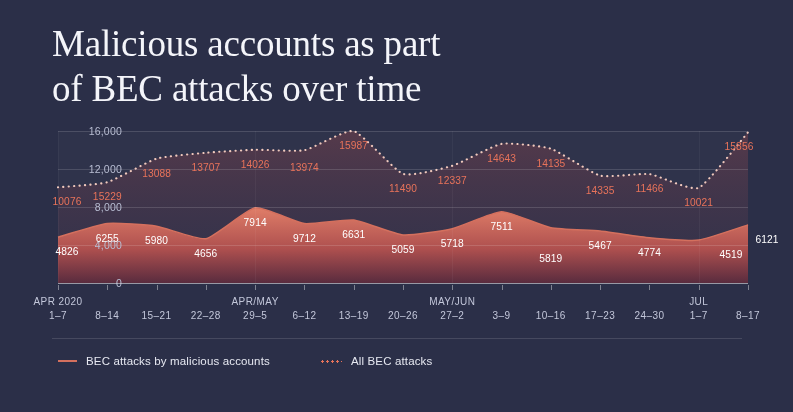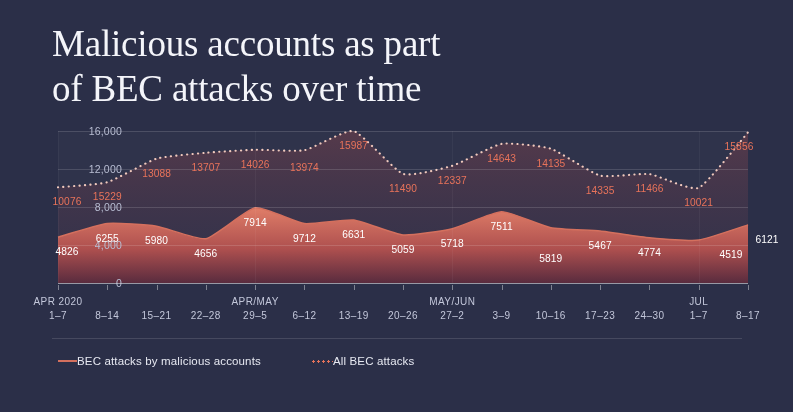--- a/index.html
+++ b/index.html
@@ -73,21 +73,21 @@
     white-space:nowrap;
     transform:translateX(-50%);
     letter-spacing:0.1px;
   }
   .dlabel.solid { color:#ffffff; }
   .dlabel.dotted { color:#e8735a; }
 
   
   .legend-sep { position:absolute; left:52px; top:338px; width:690px; height:1px; background:rgba(255,255,255,0.13); }
   .legend { position:absolute; left:58px; top:355px; display:flex; align-items:center; gap:50px; }
-  .legend-item { display:flex; align-items:center; gap:0; }
+  .legend-item { display:flex; align-items:center; gap:9px; }
   .legend-item span.txt { color:#e6e8f1; font-size:11.5px; letter-spacing:0.15px; }
   .swatch-solid { width:19px; height:2px; background:#d4705e; display:block; }
   .swatch-dotted { width:22px; height:3px; display:block;
     background-image:radial-gradient(circle, #e8735a 45%, transparent 46%);
     background-size:5px 3px; background-repeat:repeat-x; }
 
   
   .logo { position:absolute; right:20px; top:338px; width:210px; height:58px; }
   .logo-row { display:flex; align-items:flex-end; gap:6px; }
   .logo-word { color:#ffffff; font-size:27px; font-weight:400; letter-spacing:-0.4px; line-height:1; font-family:"Liberation Sans", sans-serif; }

